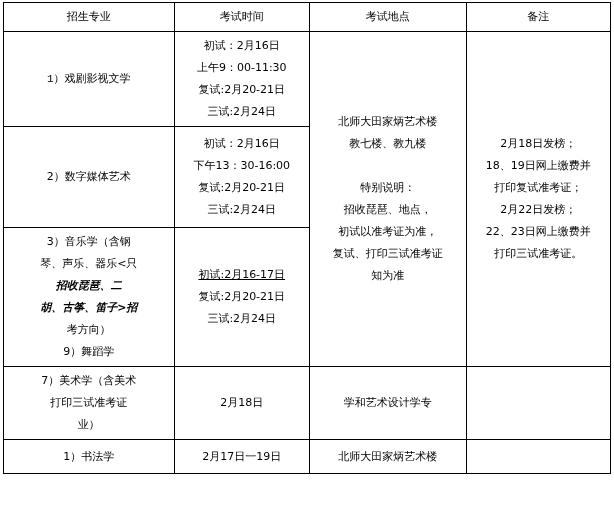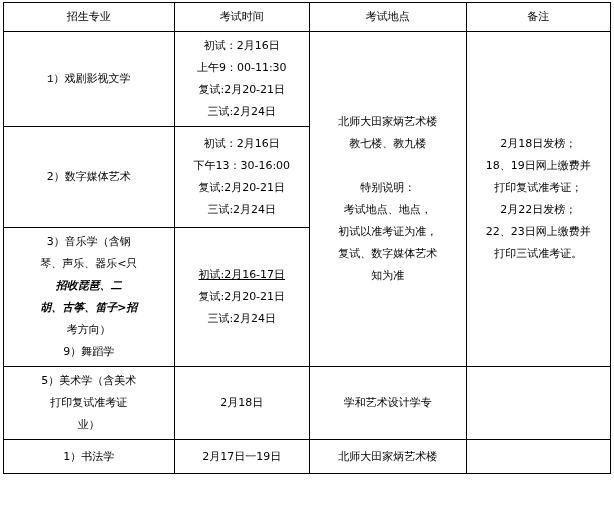--- a/index.html
+++ b/index.html
@@ -101,23 +101,23 @@
             <span class="line">复试:2月20-21日</span>
             <span class="line">三试:2月24日</span>
           </div>
         </td>
         <td rowspan="3">
           <div class="cellwrap">
             <span class="line">北师大田家炳艺术楼</span>
             <span class="line">教七楼、教九楼</span>
             <span class="blankline"></span>
             <span class="line">特别说明：</span>
-            <span class="line">考试地点、地点，</span>
+            <span class="line">招收琵琶、地点，</span>
             <span class="line">初试以准考证为准，</span>
-            <span class="line">复试、数字媒体艺术</span>
+            <span class="line">复试、打印三试准考证</span>
             <span class="line">知为准</span>
           </div>
         </td>
         <td rowspan="3">
           <div class="cellwrap">
             <span class="line">2月18日发榜；</span>
             <span class="line">18、19日网上缴费并</span>
             <span class="line">打印复试准考证；</span>
             <span class="line">2月22日发榜；</span>
             <span class="line">22、23日网上缴费并</span>
@@ -158,22 +158,22 @@
             <span class="line nowrap">初试:2月16-17日</span>
             <span class="line">复试:2月20-21日</span>
             <span class="line">三试:2月24日</span>
           </div>
         </td>
       </tr>
 
       <tr>
         <td class="major-cell r4-major">
           <div class="cellwrap">
-            <span class="line">5）美术学（含美术</span>
-            <span class="line">打印复试准考证</span>
+            <span class="line">7）美术学（含美术</span>
+            <span class="line">打印三试准考证</span>
             <span class="line">业）</span>
           </div>
         </td>
         <td>
           <div class="cellwrap">
             <span class="line">2月18日</span>
           </div>
         </td>
         <td>
           <div class="cellwrap">

